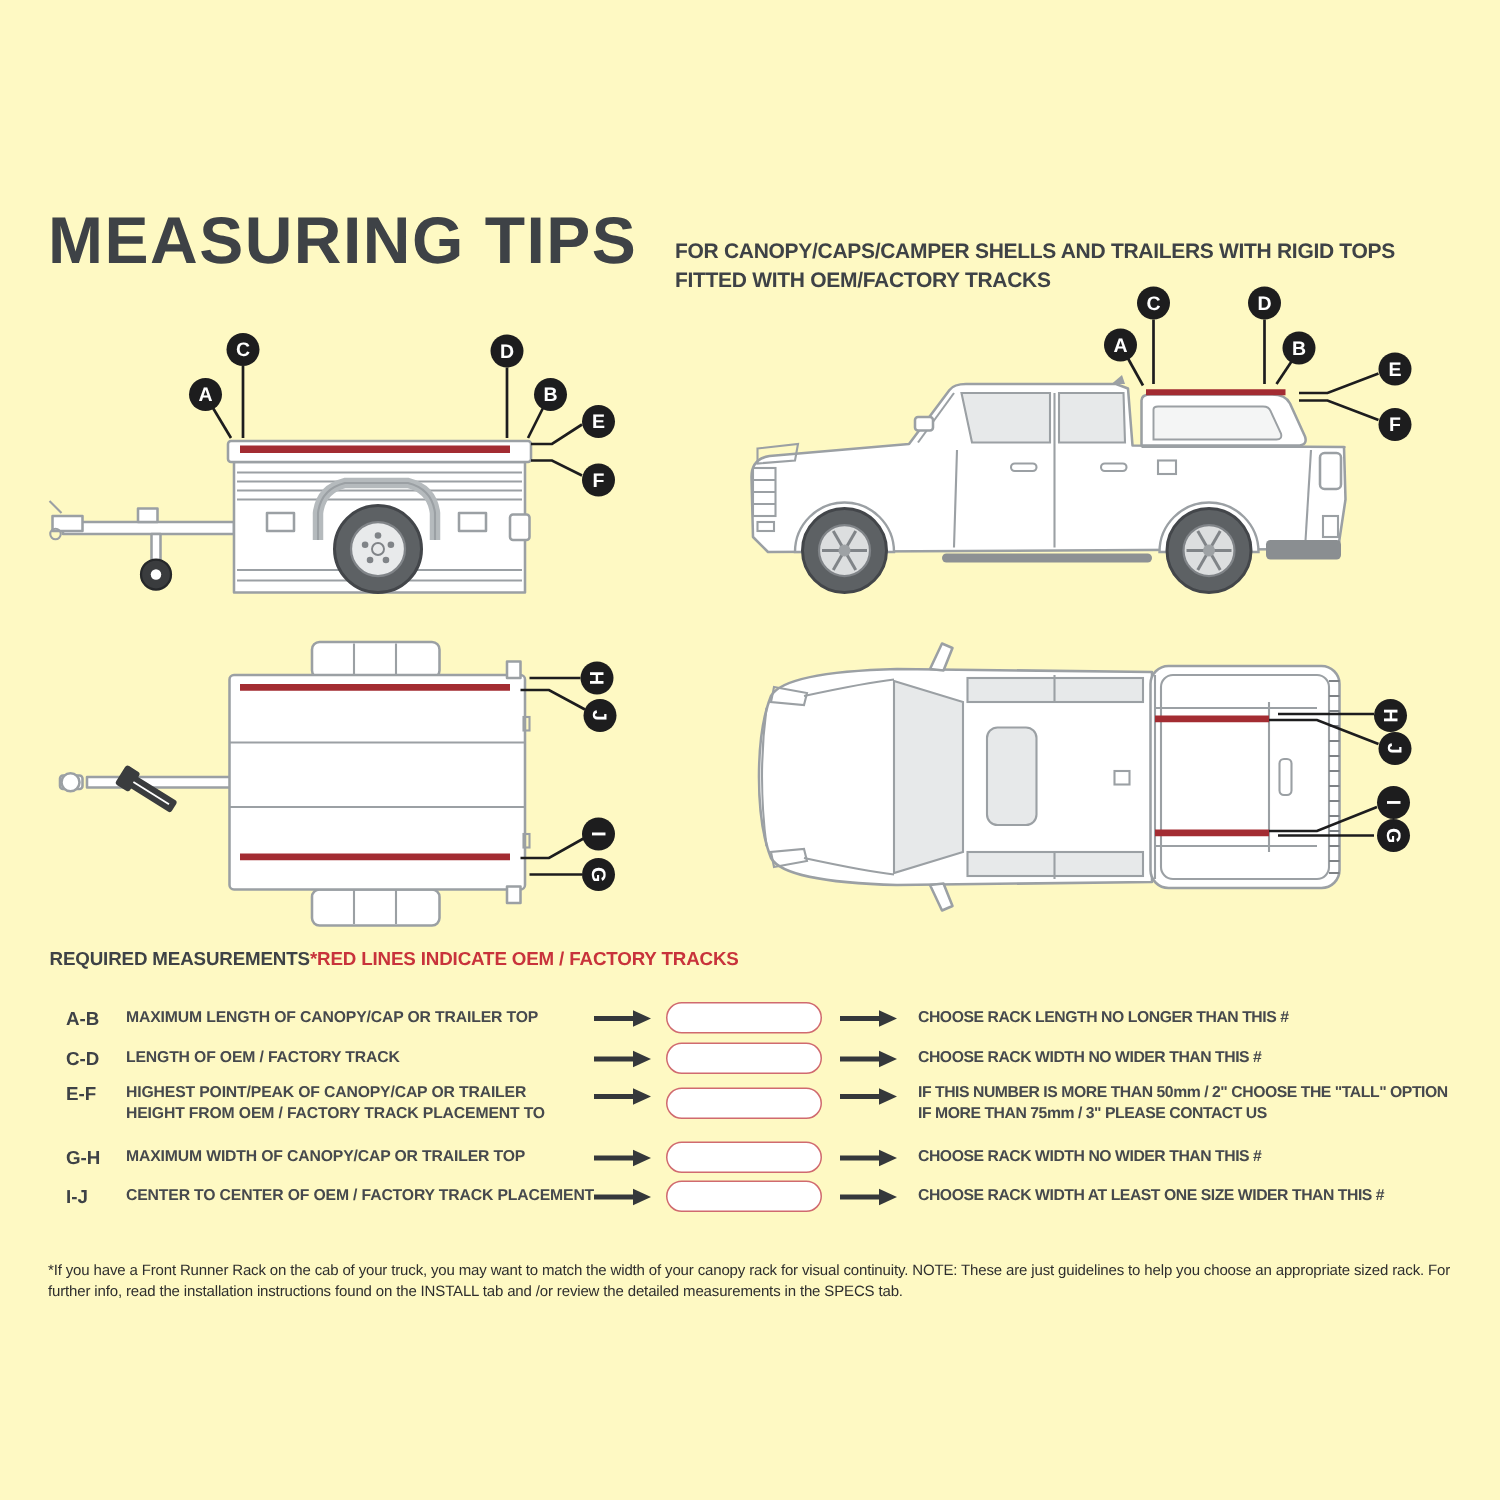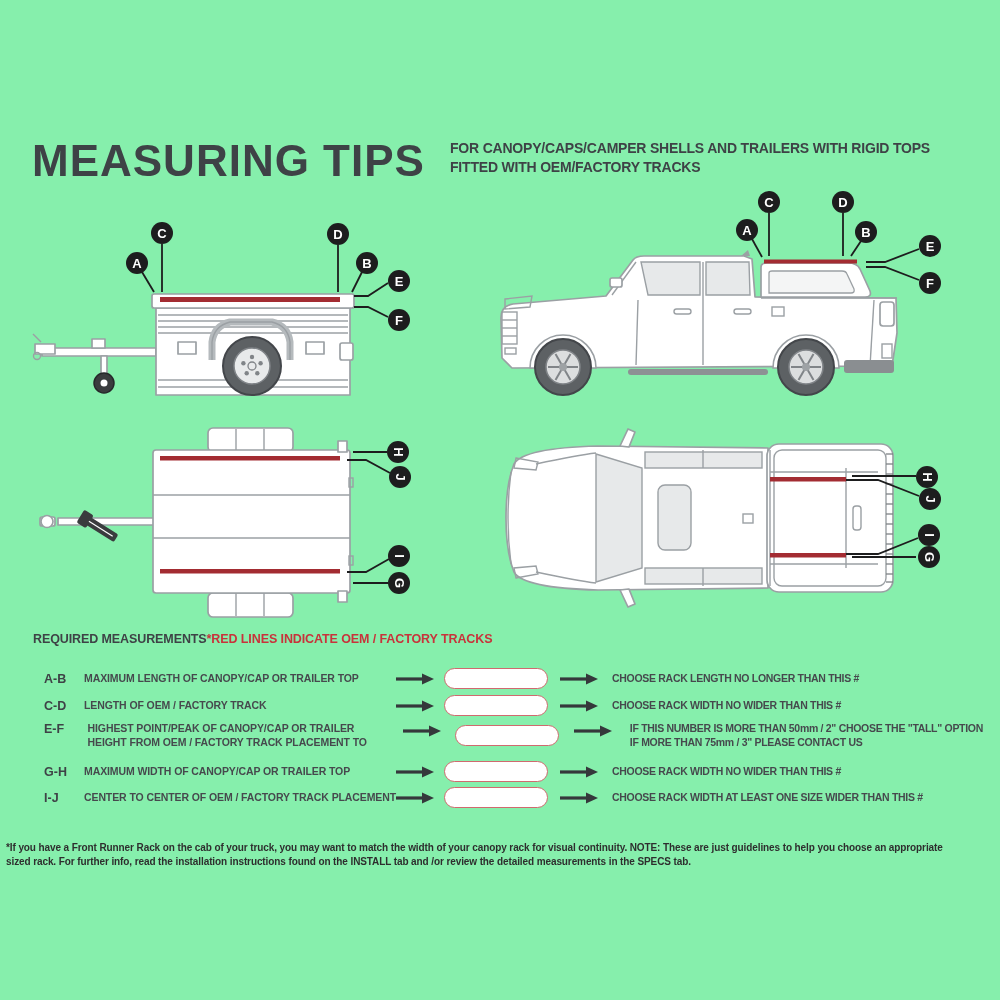--- a/index.html
+++ b/index.html
@@ -1,22 +1,22 @@
 <!DOCTYPE html>
 <html><head>
 <meta charset="utf-8">
 <style>
   html,body { margin:0; padding:0; background:#ffffff; }
-  .page { position:relative; width:1000px; height:1000px; background:#86efac;
+  .page { position:relative; width:1000px; height:1000px; background:#fef9c3;
           font-family:"Liberation Sans", sans-serif; color:#3e4246; overflow:hidden; }
 
   
   .title { position:absolute; left:32px; top:136px; font-size:44px; font-weight:bold;
            letter-spacing:1px; color:#3e4246; }
-  .subtitle { position:absolute; left:450px; top:139px; font-size:14px; font-weight:bold;
+  .subtitle { position:absolute; left:450px; top:158px; font-size:14px; font-weight:bold;
               line-height:19px; letter-spacing:-0.2px; color:#3e4246; }
 
   
   .diag { position:absolute; }
   #trailer-side { left:30px;  top:210px; }
   #truck-side   { left:478px; top:190px; }
   #trailer-top  { left:30px;  top:420px; }
   #truck-top    { left:478px; top:420px; }
 
   
@@ -26,34 +26,34 @@
   .red   { fill:#a32c32; stroke:none; }
   .lead  { stroke:#1d1d1e; stroke-width:1.8; fill:none; }
   .badge { fill:#1d1d1e; }
   .btxt  { fill:#ffffff; font:bold 13px "Liberation Sans", sans-serif; text-anchor:middle; }
 
   
   .m-head { position:absolute; left:33px; top:632px; display:flex; 
             font-size:12.5px; font-weight:bold; letter-spacing:-0.1px; }
   .m-head .legend { color:#c8333b;text-align:right; }
   .m-row { position:absolute; left:33px; display:flex; align-items:center; width:950px; }
-  .m-row.two { align-items:flex-start;justify-content:space-between; }
+  .m-row.two { align-items:flex-start; }
   .m-code  { width:40px; font-size:12.5px; font-weight:bold; color:#3e4246; flex-shrink:0;margin-left:11px; }
   .m-label { width:312px; font-size:10.5px; font-weight:bold; letter-spacing:-0.1px;
              line-height:13.5px; color:#46494d; flex-shrink:0; white-space:nowrap; }
   .m-arr   { width:38px; height:12px; flex-shrink:0; margin-right:10px; }
   .m-arr2  { width:38px; height:12px; flex-shrink:0; margin:0 14px 0 12px; }
   .m-pill  { width:102px; height:19px; border:1.6px solid #d06a6f; border-radius:11px;
              background:#fff; flex-shrink:0; }
   .m-instr { font-size:10.5px; font-weight:bold; letter-spacing:-0.3px; line-height:13.5px;
              color:#46494d; white-space:nowrap; }
   .two .m-arr, .two .m-arr2, .two .m-pill { margin-top:3px; }
 
-  .footnote { position:absolute; left:6px; top:831px; width:958px; font-size:10px;
-              font-weight:bold; letter-spacing:-0.1px; line-height:14px; color:#2e2e2e; }
+  .footnote { position:absolute; left:32px; top:831px; width:958px; font-size:10px;
+              font-weight:normal; letter-spacing:-0.1px; line-height:14px; color:#2e2e2e; }
 </style>
 </head>
 <body>
 
 <div class="page">
 
   <div class="title">MEASURING TIPS</div>
   <div class="subtitle">
     <div>FOR CANOPY/CAPS/CAMPER SHELLS AND TRAILERS WITH RIGID TOPS</div>
     <div>FITTED WITH OEM/FACTORY TRACKS</div>

